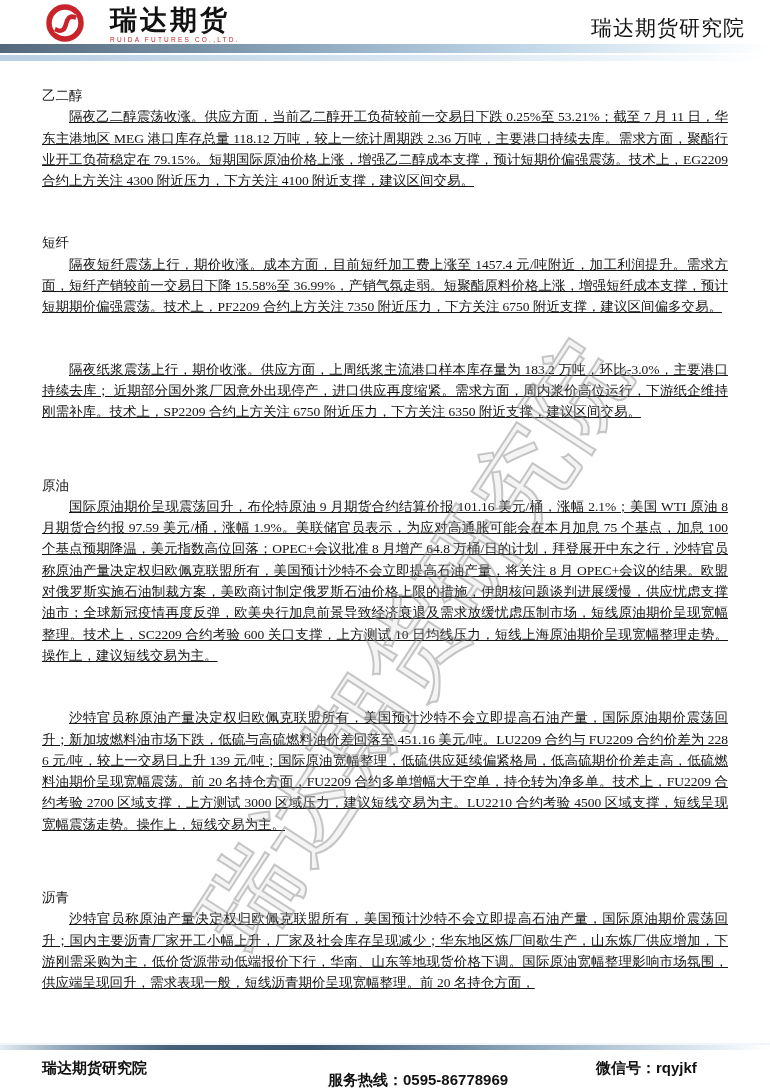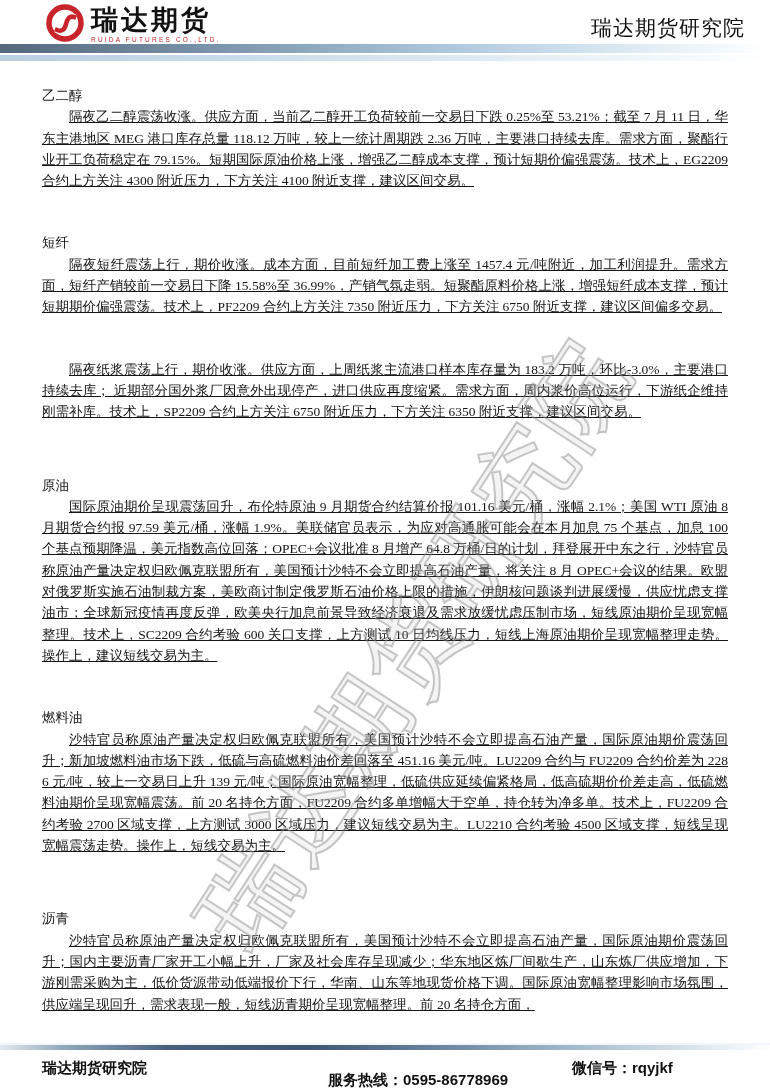--- a/index.html
+++ b/index.html
@@ -12,21 +12,21 @@
     background: #ffffff;
     overflow: hidden;
     font-family: "Liberation Serif", "DejaVu Serif", serif;
     color: #151515;
   }
 
   
   .header { position: relative; height: 44px; }
   .logo-wrap { position: absolute; left: 45px; top: 3px; display: flex; align-items: flex-start; }
   .logo-icon { width: 40px; height: 40px; margin-right: 6px; }
-  .brand-text { display: flex; flex-direction: column; line-height: 1; }
+  .brand-text { display: flex; flex-direction: column; line-height: 1; margin-left: 19px; }
   .brand-cn {
     font-family: "Liberation Sans", "DejaVu Sans", sans-serif;
     font-weight: 900; font-size: 27px; letter-spacing: 3px; color: #111111;
     margin-top: 4px;
   }
   .brand-en {
     font-family: "Liberation Sans", "DejaVu Sans", sans-serif;
     font-size: 6.5px; letter-spacing: 2.2px; color: #c8242b; margin-top: 3px;
   }
   .header-title {
@@ -81,21 +81,21 @@
     border-top: 2px solid #f2f6fa;
   }
   .footer-row {
     position: relative; height: 38px;
     font-family: "Liberation Sans", "DejaVu Sans", sans-serif;
     font-weight: bold; font-size: 15px; color: #111111;
   }
   .footer-item { position: absolute; top: 9px; white-space: nowrap; }
   .footer-item.left { left: 42px; }
   .footer-item.center { left: 328px; margin-top: 12px; }
-  .footer-item.right { left: 572px; }
+  .footer-item.right { left: 596px; }
 </style>
 </head>
 <body>
 
 <div class="page">
 
   <div class="header">
     <div class="logo-wrap">
       <svg class="logo-icon" viewBox="0 0 40 40" aria-hidden="true">
         <circle cx="20" cy="20" r="16" fill="none" stroke="#c8242b" stroke-width="5.5"></circle>
@@ -131,21 +131,20 @@
     <section class="report-section">
       <p class="sec-body">隔夜纸浆震荡上行，期价收涨。供应方面，上周纸浆主流港口样本库存量为 183.2 万吨，环比-3.0%，主要港口持续去库； 近期部分国外浆厂因意外出现停产，进口供应再度缩紧。需求方面，周内浆价高位运行，下游纸企维持刚需补库。技术上，SP2209 合约上方关注 6750 附近压力，下方关注 6350 附近支撑，建议区间交易。</p>
     </section>
 
     <section class="report-section gap-lg">
       <h2 class="sec-title">原油</h2>
       <p class="sec-body">国际原油期价呈现震荡回升，布伦特原油 9 月期货合约结算价报 101.16 美元/桶，涨幅 2.1%；美国 WTI 原油 8 月期货合约报 97.59 美元/桶，涨幅 1.9%。美联储官员表示，为应对高通胀可能会在本月加息 75 个基点，加息 100 个基点预期降温，美元指数高位回落；OPEC+会议批准 8 月增产 64.8 万桶/日的计划，拜登展开中东之行，沙特官员称原油产量决定权归欧佩克联盟所有，美国预计沙特不会立即提高石油产量，将关注 8 月 OPEC+会议的结果。欧盟对俄罗斯实施石油制裁方案，美欧商讨制定俄罗斯石油价格上限的措施，伊朗核问题谈判进展缓慢，供应忧虑支撑油市；全球新冠疫情再度反弹，欧美央行加息前景导致经济衰退及需求放缓忧虑压制市场，短线原油期价呈现宽幅整理。技术上，SC2209 合约考验 600 关口支撑，上方测试 10 日均线压力，短线上海原油期价呈现宽幅整理走势。操作上，建议短线交易为主。</p>
     </section>
 
     <section class="report-section">
-      <h2 class="sec-title">燃料油</h2>
       <p class="sec-body">沙特官员称原油产量决定权归欧佩克联盟所有，美国预计沙特不会立即提高石油产量，国际原油期价震荡回升；新加坡燃料油市场下跌，低硫与高硫燃料油价差回落至 451.16 美元/吨。LU2209 合约与 FU2209 合约价差为 2286 元/吨，较上一交易日上升 139 元/吨；国际原油宽幅整理，低硫供应延续偏紧格局，低高硫期价价差走高，低硫燃料油期价呈现宽幅震荡。前 20 名持仓方面，FU2209 合约多单增幅大于空单，持仓转为净多单。技术上，FU2209 合约考验 2700 区域支撑，上方测试 3000 区域压力，建议短线交易为主。LU2210 合约考验 4500 区域支撑，短线呈现宽幅震荡走势。操作上，短线交易为主。</p>
     </section>
 
     <section class="report-section gap-lg">
       <h2 class="sec-title">沥青</h2>
       <p class="sec-body">沙特官员称原油产量决定权归欧佩克联盟所有，美国预计沙特不会立即提高石油产量，国际原油期价震荡回升；国内主要沥青厂家开工小幅上升，厂家及社会库存呈现减少；华东地区炼厂间歇生产，山东炼厂供应增加，下游刚需采购为主，低价货源带动低端报价下行，华南、山东等地现货价格下调。国际原油宽幅整理影响市场氛围，供应端呈现回升，需求表现一般，短线沥青期价呈现宽幅整理。前 20 名持仓方面，</p>
     </section>
 
   </div>
 

